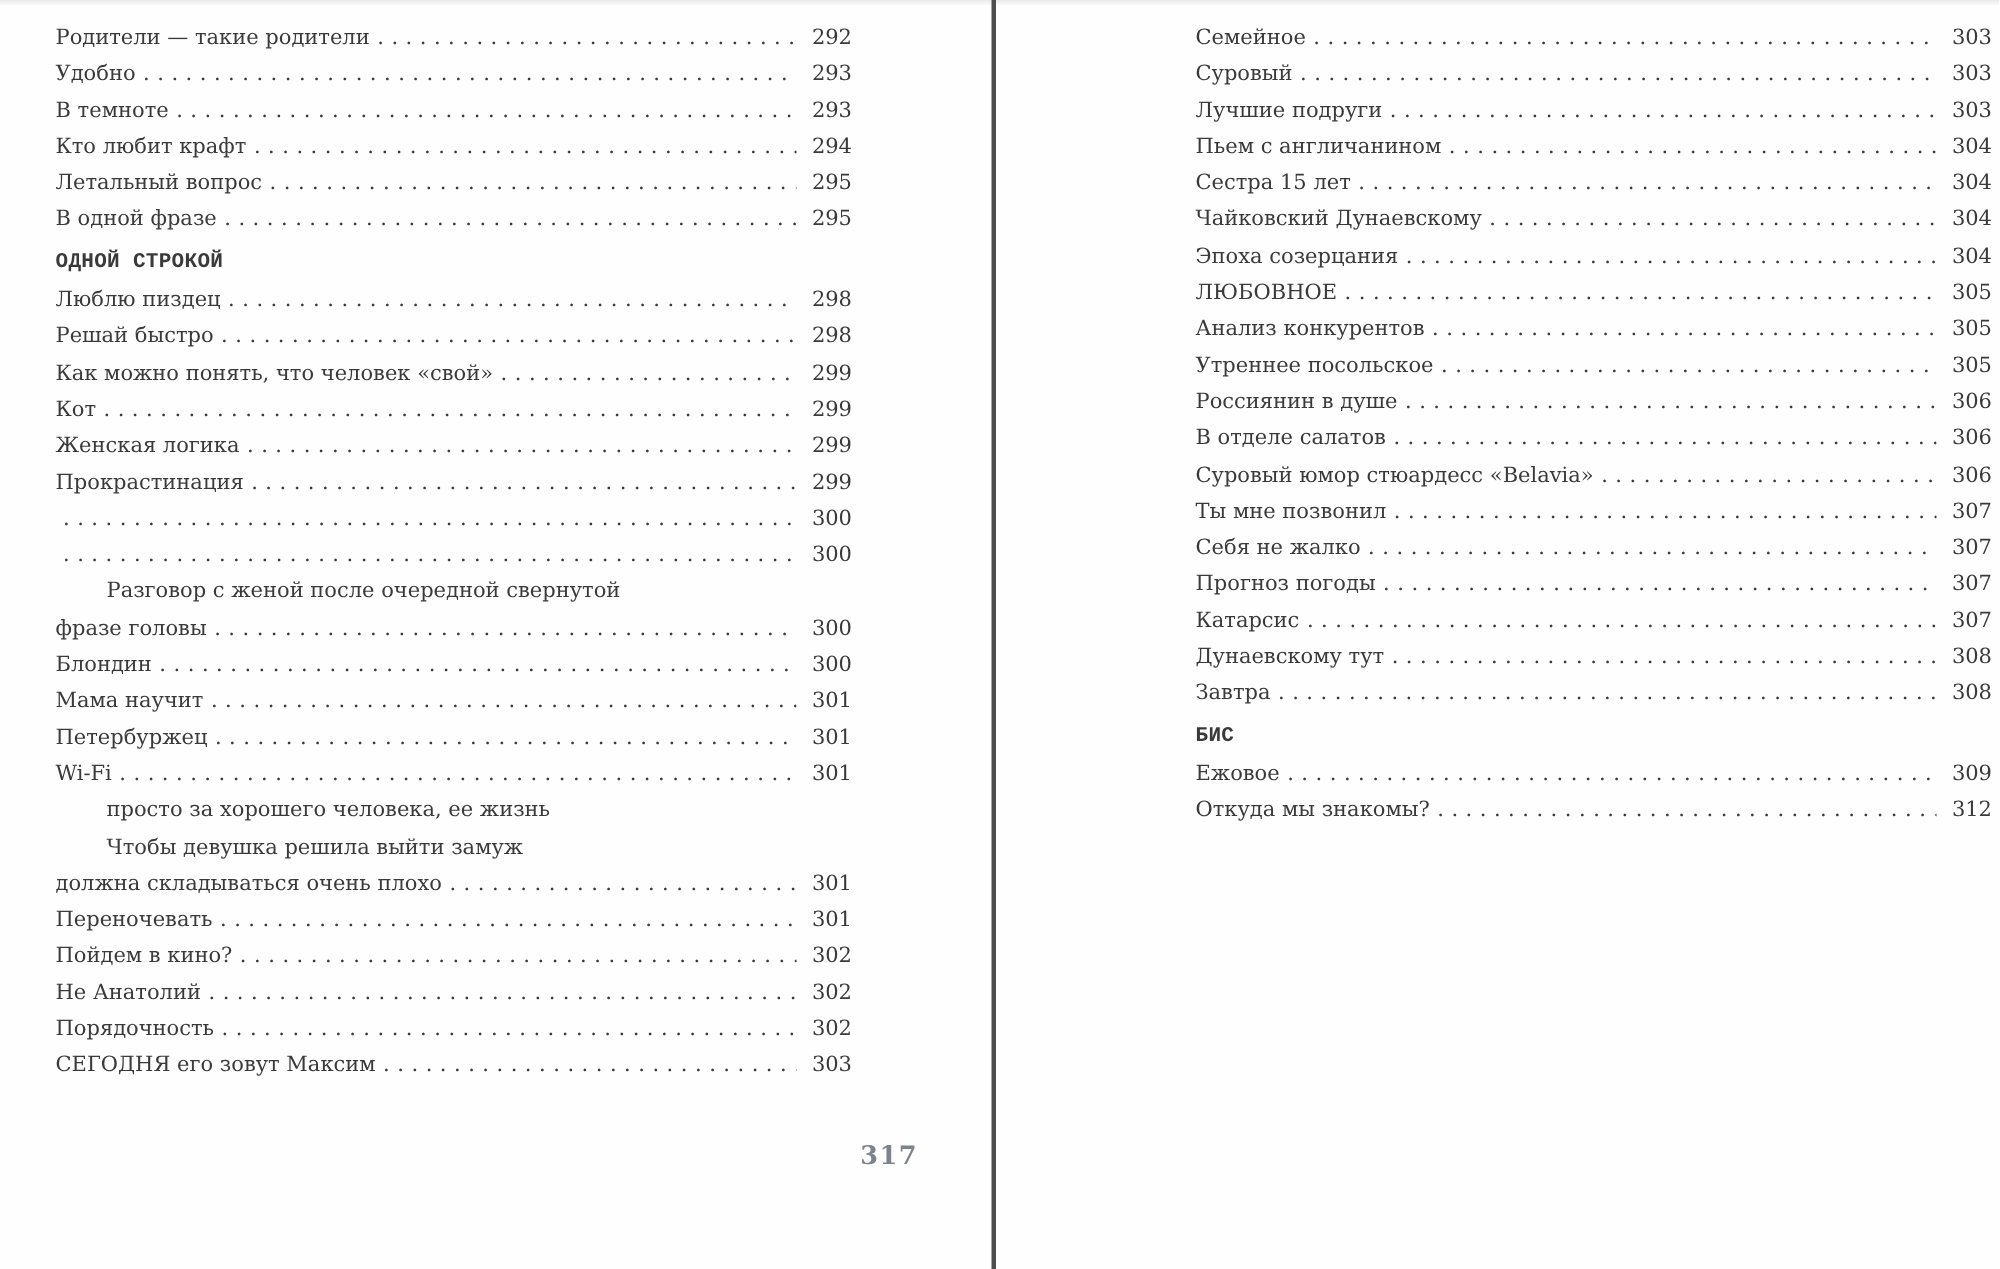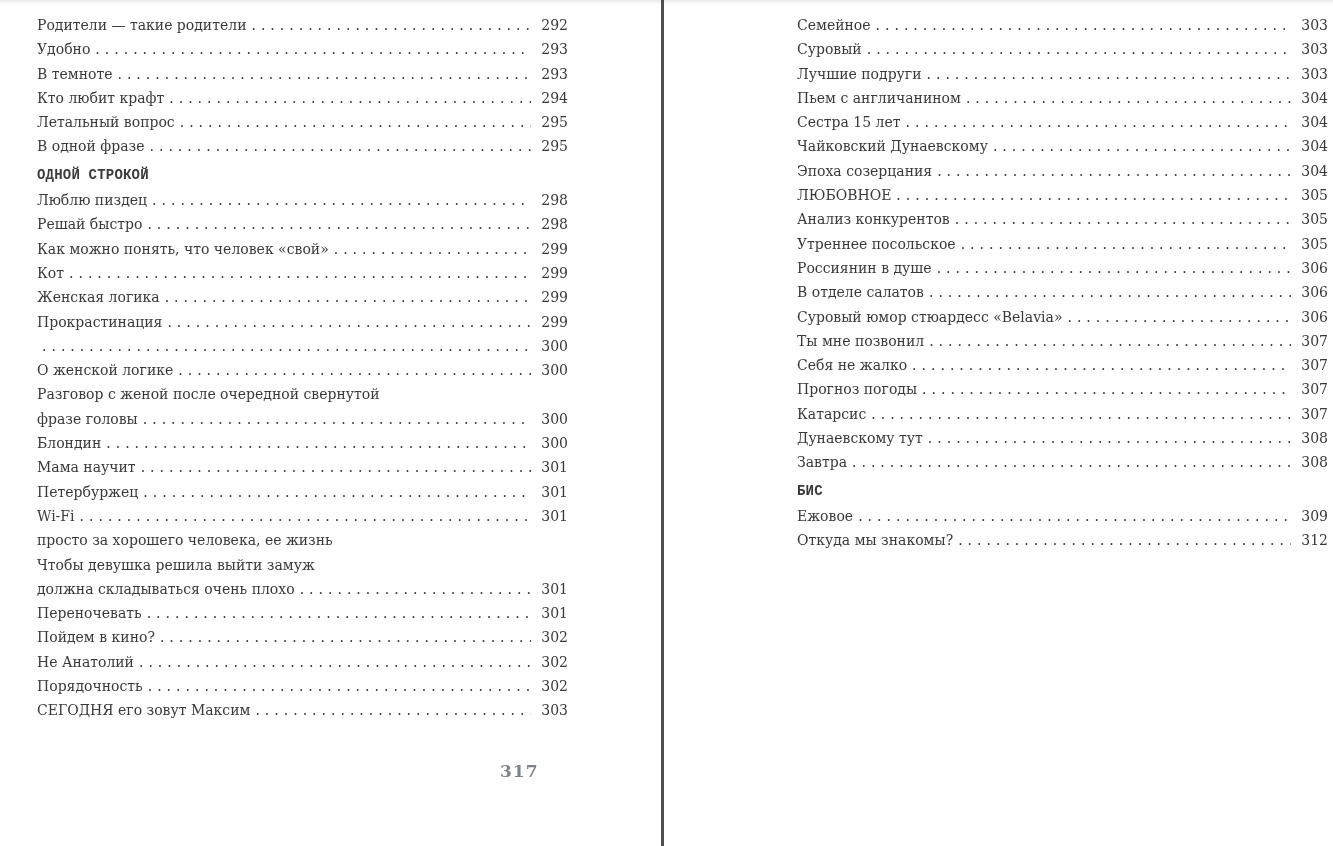--- a/index.html
+++ b/index.html
@@ -29,21 +29,21 @@
     width: 531px;
   }
   .col-left  { left: 37px; }
   .col-right { left: 797px; }
   .entry, .wrapline, .heading {
     font-size: 14px;
     line-height: 24.3px;
   }
   .entry { display: flex; align-items: baseline; }
   .t { white-space: nowrap; }
-  .wrapline { white-space: nowrap; }
+  .wrapline { white-space: nowrap; margin-left: 34px; }
   .dots {
     flex: 1 1 auto;
     overflow: hidden;
     white-space: nowrap;
     margin-left: 5px;
     min-width: 8px;
   }
   .dots::after {
     content: "..............................................................................................";
     letter-spacing: 5px;
@@ -53,21 +53,21 @@
   .heading {
     font-weight: bold;
     margin: 4px 0 1px 0;
     letter-spacing: 0.2px;
     font-family: Liberation Mono, monospace;
   }
   .folio {
     position: absolute;
     left: 500px; top: 761px;
     width: 112px;
-    text-align: left;
+    text-align: right;
     font-size: 17px;
     font-weight: bold;
     letter-spacing: 1px;
     color: var(--folio-color, #7d838c);
   }
 </style>
 </head>
 <body>
 
 <div class="top-shade"></div>
@@ -132,21 +132,20 @@
     <div class="entry">
       <span class="t">Прокрастинация</span>
       <span class="dots"></span>
       <span class="pg">299</span>
     </div>
     <div class="entry">
       <span class="dots"></span>
       <span class="pg">300</span>
     </div>
     <div class="entry">
-      <span class="t">О женской логике</span>
       <span class="dots"></span>
       <span class="pg">300</span>
     </div>
     <div class="wrapline">Разговор с женой после очередной свернутой</div>
     <div class="entry">
       <span class="t">фразе головы</span>
       <span class="dots"></span>
       <span class="pg">300</span>
     </div>
     <div class="entry">

